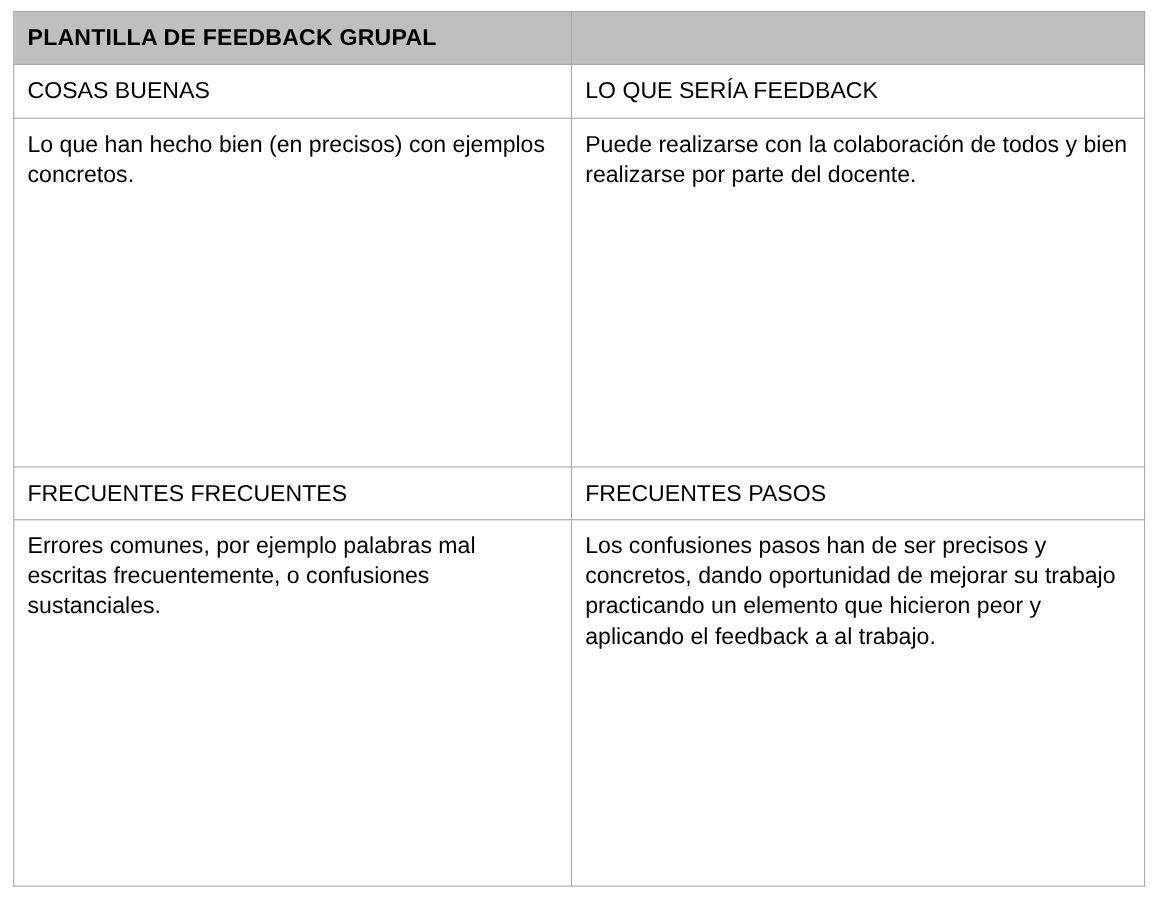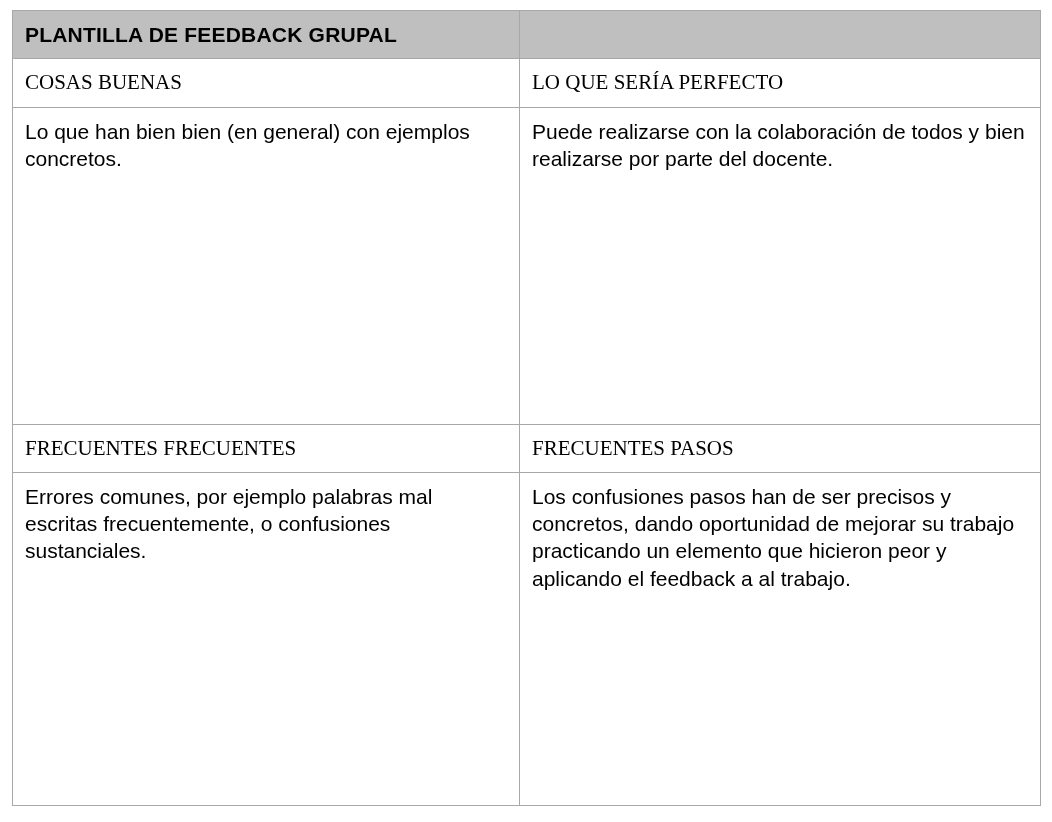--- a/index.html
+++ b/index.html
@@ -47,21 +47,20 @@
     padding-top: 12px;
   }
   td.title-blank {
     background: #bfbfbf;
   }
   td.header-cell {
     height: 48px;
     font-size: 21px;
     padding-top: 11px;
     padding-bottom: 11px;
-    font-family: Liberation Serif, serif;
   }
   td.body-cell-top {
     height: 317px;
   }
   td.body-cell-bottom {
     height: 333px;
     margin-top: 23px;
   }
   .cell-text {
     display: block;
@@ -82,26 +81,26 @@
         <td class="title-cell">
           <span class="cell-text">PLANTILLA DE FEEDBACK GRUPAL</span>
         </td>
         <td class="title-blank"></td>
       </tr>
       <tr>
         <td class="header-cell">
           <span class="cell-text">COSAS BUENAS</span>
         </td>
         <td class="header-cell">
-          <span class="cell-text">LO QUE SERÍA PERFECTO</span>
+          <span class="cell-text">LO QUE SERÍA FEEDBACK</span>
         </td>
       </tr>
       <tr>
         <td class="body-cell-top">
-          <span class="cell-text">Lo que han bien bien (en general) con ejemplos concretos.</span>
+          <span class="cell-text">Lo que han hecho bien (en precisos) con ejemplos concretos.</span>
         </td>
         <td class="body-cell-top">
           <span class="cell-text">Puede realizarse con la colaboración de todos y bien realizarse por parte del docente.</span>
         </td>
       </tr>
       <tr>
         <td class="header-cell">
           <span class="cell-text">FRECUENTES FRECUENTES</span>
         </td>
         <td class="header-cell">

